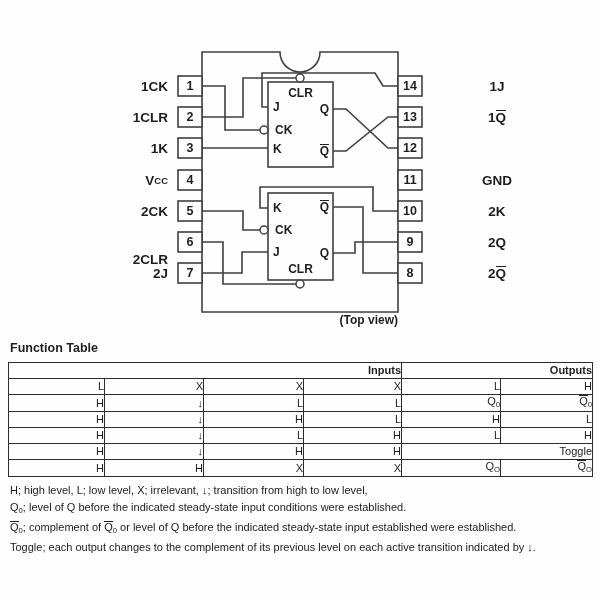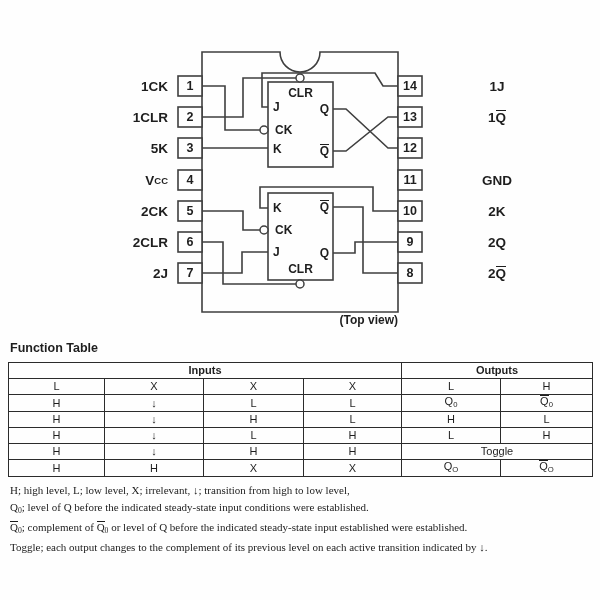--- a/index.html
+++ b/index.html
@@ -45,27 +45,27 @@
   .ov{display:inline-block;border-top:1.4px solid currentColor;line-height:1.02;}
   .sb{font-size:0.7em;vertical-align:-0.28em;letter-spacing:0;}
 
   
   .section-title{margin:3px 0 7px 10px;font-size:12.5px;font-weight:bold;}
   table.ft{
     border-collapse:collapse;table-layout:fixed;
     margin-left:8px;width:584px;
   }
   table.ft th,table.ft td{
-    border:1px solid #2b2b2b;text-align:center;vertical-align:middle;
+    border:1px solid #2b2b2b;text-align:right;vertical-align:middle;
     padding:0;height:15px;font-size:11px;line-height:13px;margin-top:7px;
   }
   table.ft th{font-weight:bold;}
   table.ft td{font-weight:normal;}
 
-  .footnotes{margin:5px 0 18px 10px;font-size:11px;line-height:16.3px;color:#1c1c1c;font-family:Liberation Serif, serif;}
+  .footnotes{margin:5px 0 18px 10px;font-size:11px;line-height:16.3px;color:#1c1c1c;}
   .fn-line{white-space:nowrap;}
 </style>
 </head>
 <body>
 
 <div class="page">
 
   <div class="pinout">
     <svg width="600" height="338" viewBox="0 0 600 338">
 
@@ -124,30 +124,30 @@
     <div class="pnum" style="left:398px;top:232px">9</div>
     <div class="pnum" style="left:398px;top:263px">8</div>
 
     <div class="plabel pl-left" style="top:76px">
         <span>1CK</span>
       </div>
     <div class="plabel pl-left" style="top:107px">
         <span>1CLR</span>
       </div>
     <div class="plabel pl-left" style="top:138px">
-        <span>5K</span>
+        <span>1K</span>
       </div>
     <div class="plabel pl-left" style="top:170px">
         <span>V</span>
         <span class="sb">CC</span>
       </div>
     <div class="plabel pl-left" style="top:201px">
         <span>2CK</span>
       </div>
-    <div class="plabel pl-left" style="top:232px">
+    <div class="plabel pl-left" style="top:249px">
         <span>2CLR</span>
       </div>
     <div class="plabel pl-left" style="top:263px">
         <span>2J</span>
       </div>
 
     <div class="plabel pl-right" style="top:76px">
         <span>1J</span>
       </div>
     <div class="plabel pl-right" style="top:107px">

